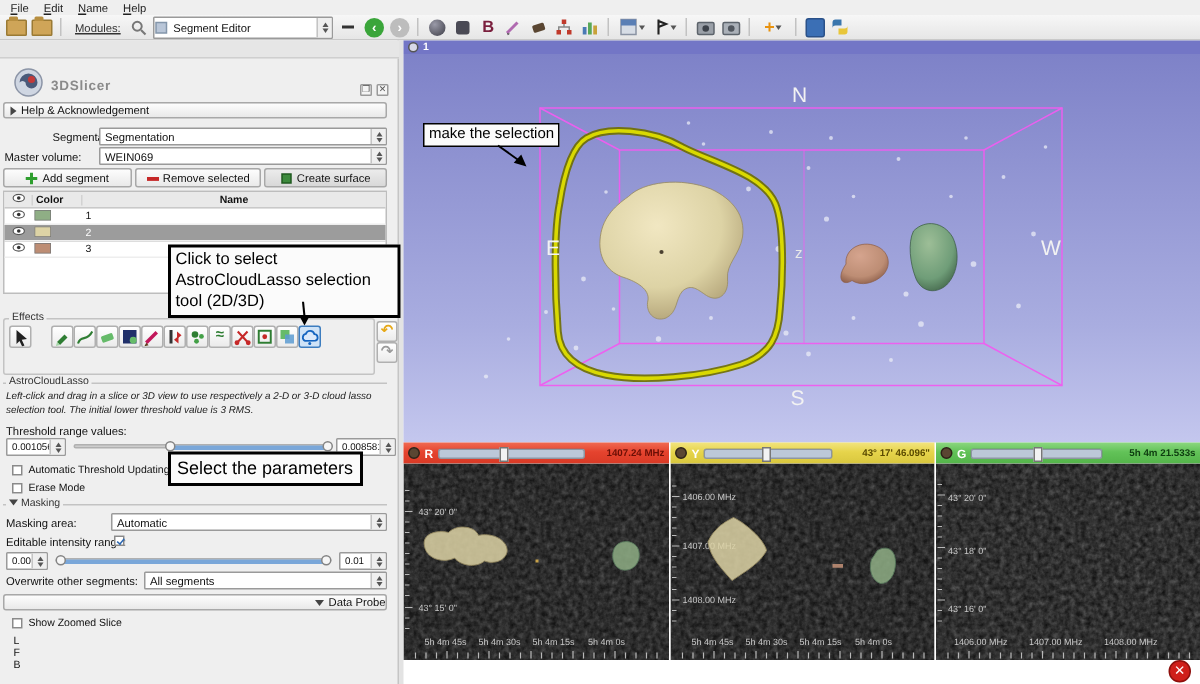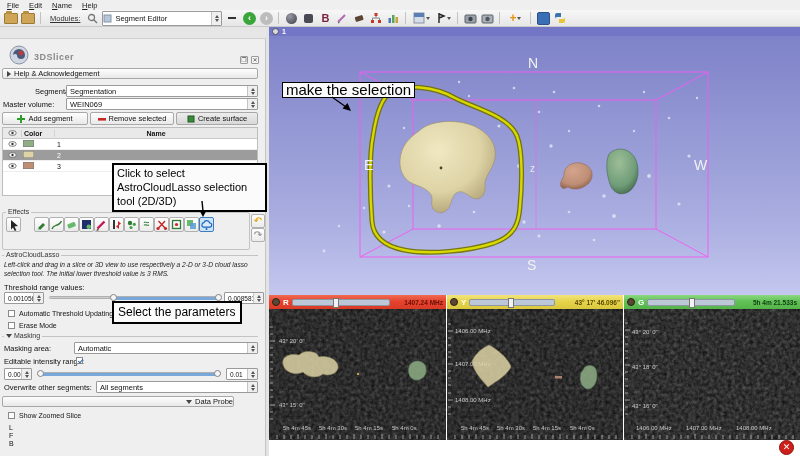--- a/index.html
+++ b/index.html
@@ -442,21 +442,21 @@
 </div>
 <span class="abs lbl" style="left:4px;top:383px;">Overwrite other segments:</span>
 <div class="abs combo" style="left:96px;top:381px;width:162px;height:12px;">
   <span class="ctxt">All segments</span>
   <span class="updown">
       <span class="tri-up"></span>
       <span class="tri-dn"></span>
     </span>
 </div>
 
-<div class="abs btn" style="left:2px;top:396px;width:232px;height:11px;justify-content:flex-end;padding-left:4px;gap:3px;">
+<div class="abs btn" style="left:2px;top:396px;width:256px;height:11px;justify-content:flex-end;padding-left:4px;gap:3px;">
   <span style="width:0;height:0;border-left:3px solid transparent;border-right:3px solid transparent;border-top:4px solid #444;"></span>
   <span>Data Probe</span>
 </div>
 <span class="abs chk" style="left:8px;top:412px;"></span>
 <span class="abs lbl" style="left:19px;top:412px;font-size:7px;">Show Zoomed Slice</span>
 <span class="abs lbl" style="left:9px;top:424px;font-size:7px;">L</span>
 <span class="abs lbl" style="left:9px;top:432px;font-size:7px;">F</span>
 <span class="abs lbl" style="left:9px;top:440px;font-size:7px;">B</span>
 
 <div class="abs splitter"></div>
@@ -526,21 +526,21 @@
   <path d="M340,118 C348,110 360,112 366,122 C371,132 370,146 362,154 C354,161 344,158 341,148 C338,140 336,126 340,118 Z" fill="url(#greenG)" stroke="#3c5c44" stroke-width="0.5"></path>
 
   <text class="compass" x="259" y="32">N</text>
   <text class="compass" x="95" y="134">E</text>
   <text class="compass" x="425" y="134">W</text>
   <text class="compass" x="258" y="234">S</text>
   <text style="font-size:10px;fill:#e8e8e8;" x="261" y="136">z</text>
 </svg>
 </div>
 
-<div class="ann" style="left:282px;top:82px;height:12px;padding:1px 3px;font-size:15px;line-height:12px;border-width:1.5px;">make the selection</div>
+<div class="ann" style="left:282px;top:82px;height:12px;padding:1px 3px;font-size:10px;line-height:12px;border-width:1.5px;">make the selection</div>
 <svg class="abs" style="left:328px;top:95px;z-index:8;" width="30" height="22">
   <line x1="4" y1="2" x2="18" y2="12" stroke="#000" stroke-width="1.3"></line>
   <path d="M23 16 L14.5 13.5 L19.5 8 Z" fill="#000"></path>
 </svg>
 
 <div class="slice-head bar-red" style="left:269px;top:295px;width:177px;">
   <span class="pin"></span>
   <span class="slice-letter">R</span>
   <div class="shead-slider">
       <div class="sknob" style="left:42%;"></div>

